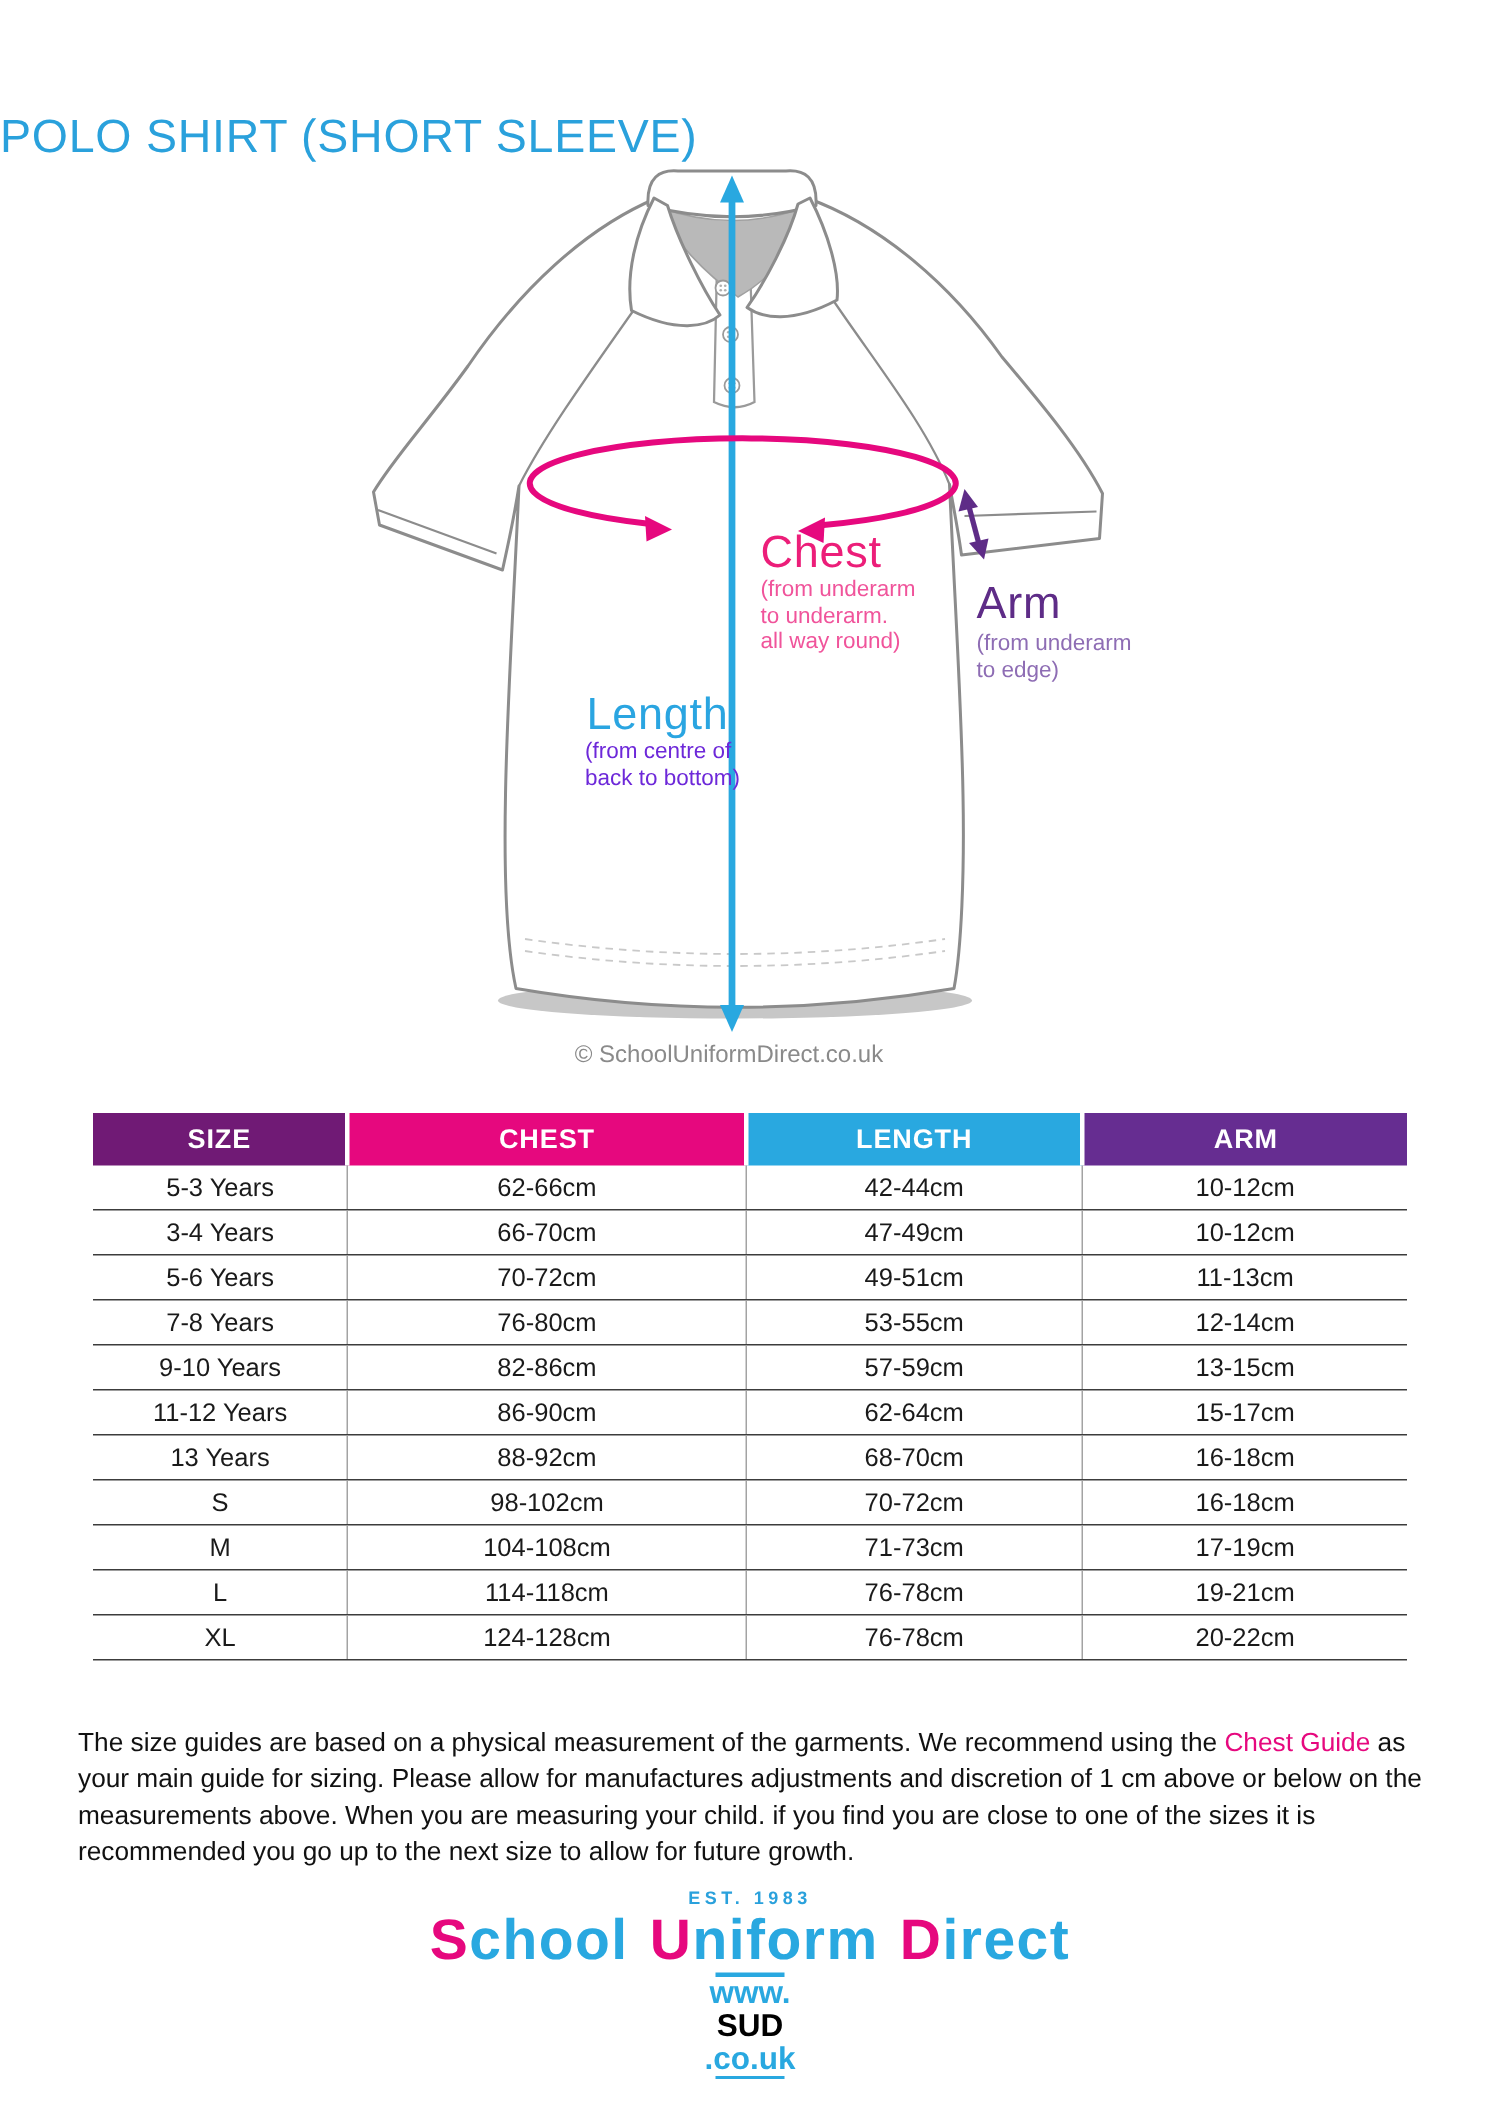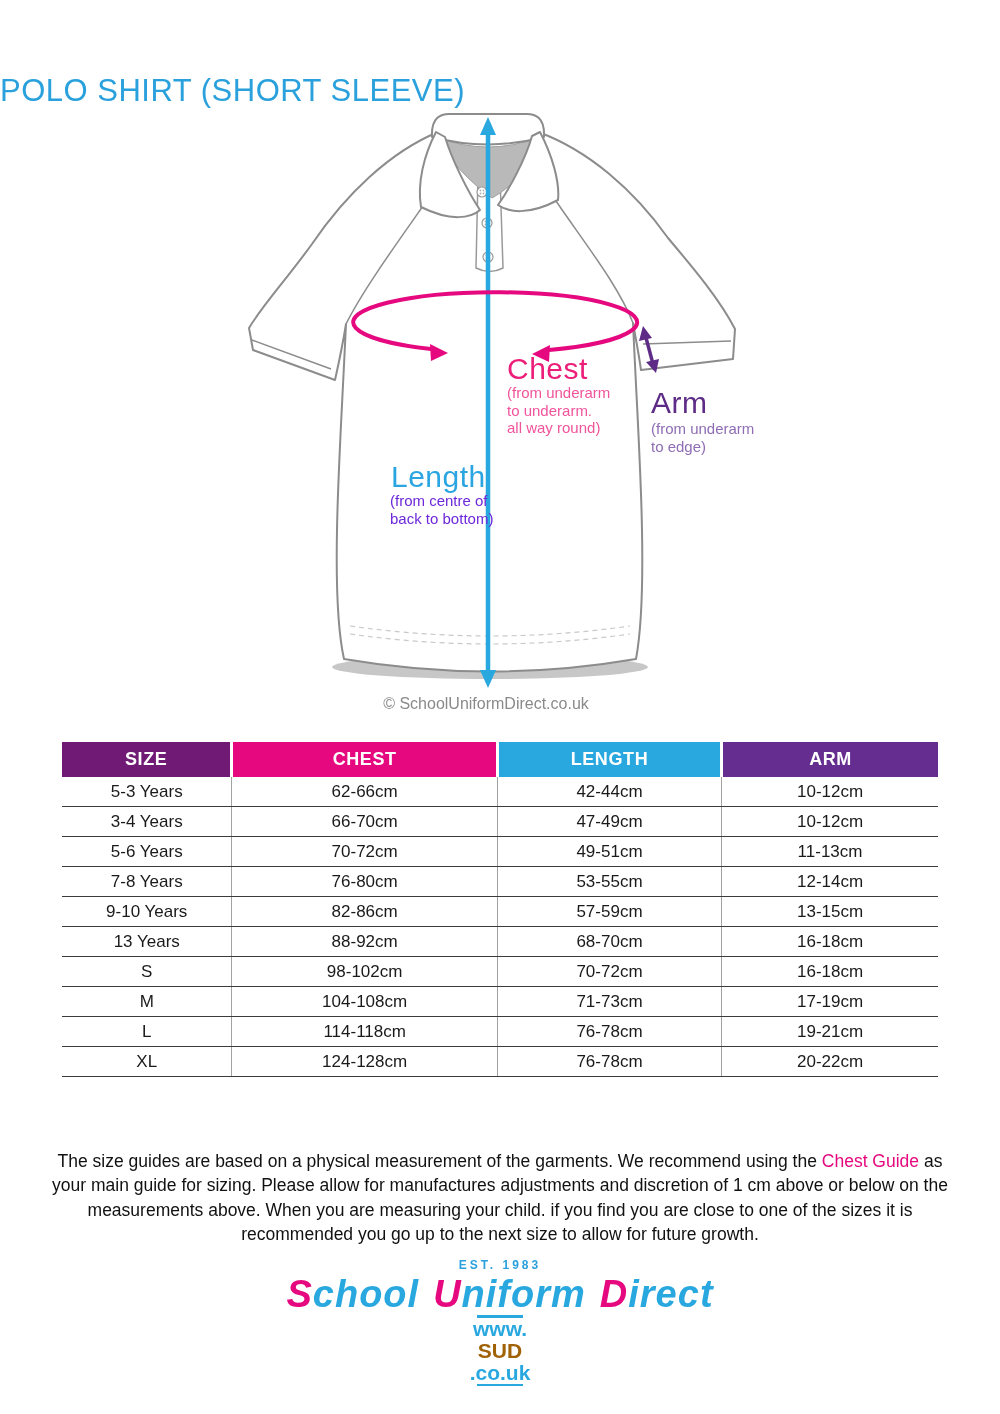--- a/index.html
+++ b/index.html
@@ -37,36 +37,36 @@
                       letter-spacing:0.6px;text-align:center;}
   table.size-table th + th{border-left:3px solid #ffffff;}
   th.col-size{background:#701a75;}
   th.col-chest{background:#E6087E;}
   th.col-length{background:#29A8E0;}
   th.col-arm{background:#662D91;}
   table.size-table td{height:27px;text-align:center;border-bottom:1px solid #3c3c3c;}
   table.size-table td + td{border-left:1px solid #a3a3a3;}
 
   
-  .footnote{position:absolute;left:52px;top:1131px;width:896px;text-align:center;
+  .footnote{position:absolute;left:52px;top:1131px;width:896px;text-align:left;
             font-size:17.5px;line-height:24.5px;color:#111111;}
   .footnote .hl{color:#E6087E;}
 
   
   .logo{position:absolute;left:0;top:1258px;width:1000px;text-align:center;}
   .logo .est{font-size:12px;font-weight:bold;letter-spacing:3px;color:#2AA1DC;}
-  .logo .words{margin-top:2px;font-size:38px;font-weight:bold;letter-spacing:1px;line-height:40px;font-style:italic;}
+  .logo .words{margin-top:2px;font-size:38px;font-weight:bold;letter-spacing:1px;line-height:40px;}
   .logo .word{margin:0 7px;}
   .logo .ini{color:#E6087E;}
   .logo .rest{color:#29A8E0;}
   .logo .url{margin-top:1px;display:flex;justify-content:center;align-items:center;
              font-size:21px;font-weight:bold;line-height:22px;flex-direction:column;}
   .logo .dash{width:46px;height:2.5px;background:#29A8E0;margin:0 6px;}
   .logo .u-blue{color:#29A8E0;}
-  .logo .u-pink{color:#a16207;}
+  .logo .u-pink{color:#000000;}
 </style>
 </head>
 <body>
 
 <div class="page">
 
   <h1 class="title">POLO SHIRT (SHORT SLEEVE)</h1>
 
   <div class="diagram">
     <svg width="520" height="620" viewBox="0 0 520 620">
@@ -201,20 +201,26 @@
         <td>53-55cm</td>
         <td>12-14cm</td>
       </tr>
       <tr>
         <td>9-10 Years</td>
         <td>82-86cm</td>
         <td>57-59cm</td>
         <td>13-15cm</td>
       </tr>
       <tr>
+        <td>11-12 Years</td>
+        <td>86-90cm</td>
+        <td>62-64cm</td>
+        <td>15-17cm</td>
+      </tr>
+      <tr>
         <td>13 Years</td>
         <td>88-92cm</td>
         <td>68-70cm</td>
         <td>16-18cm</td>
       </tr>
       <tr>
         <td>S</td>
         <td>98-102cm</td>
         <td>70-72cm</td>
         <td>16-18cm</td>

